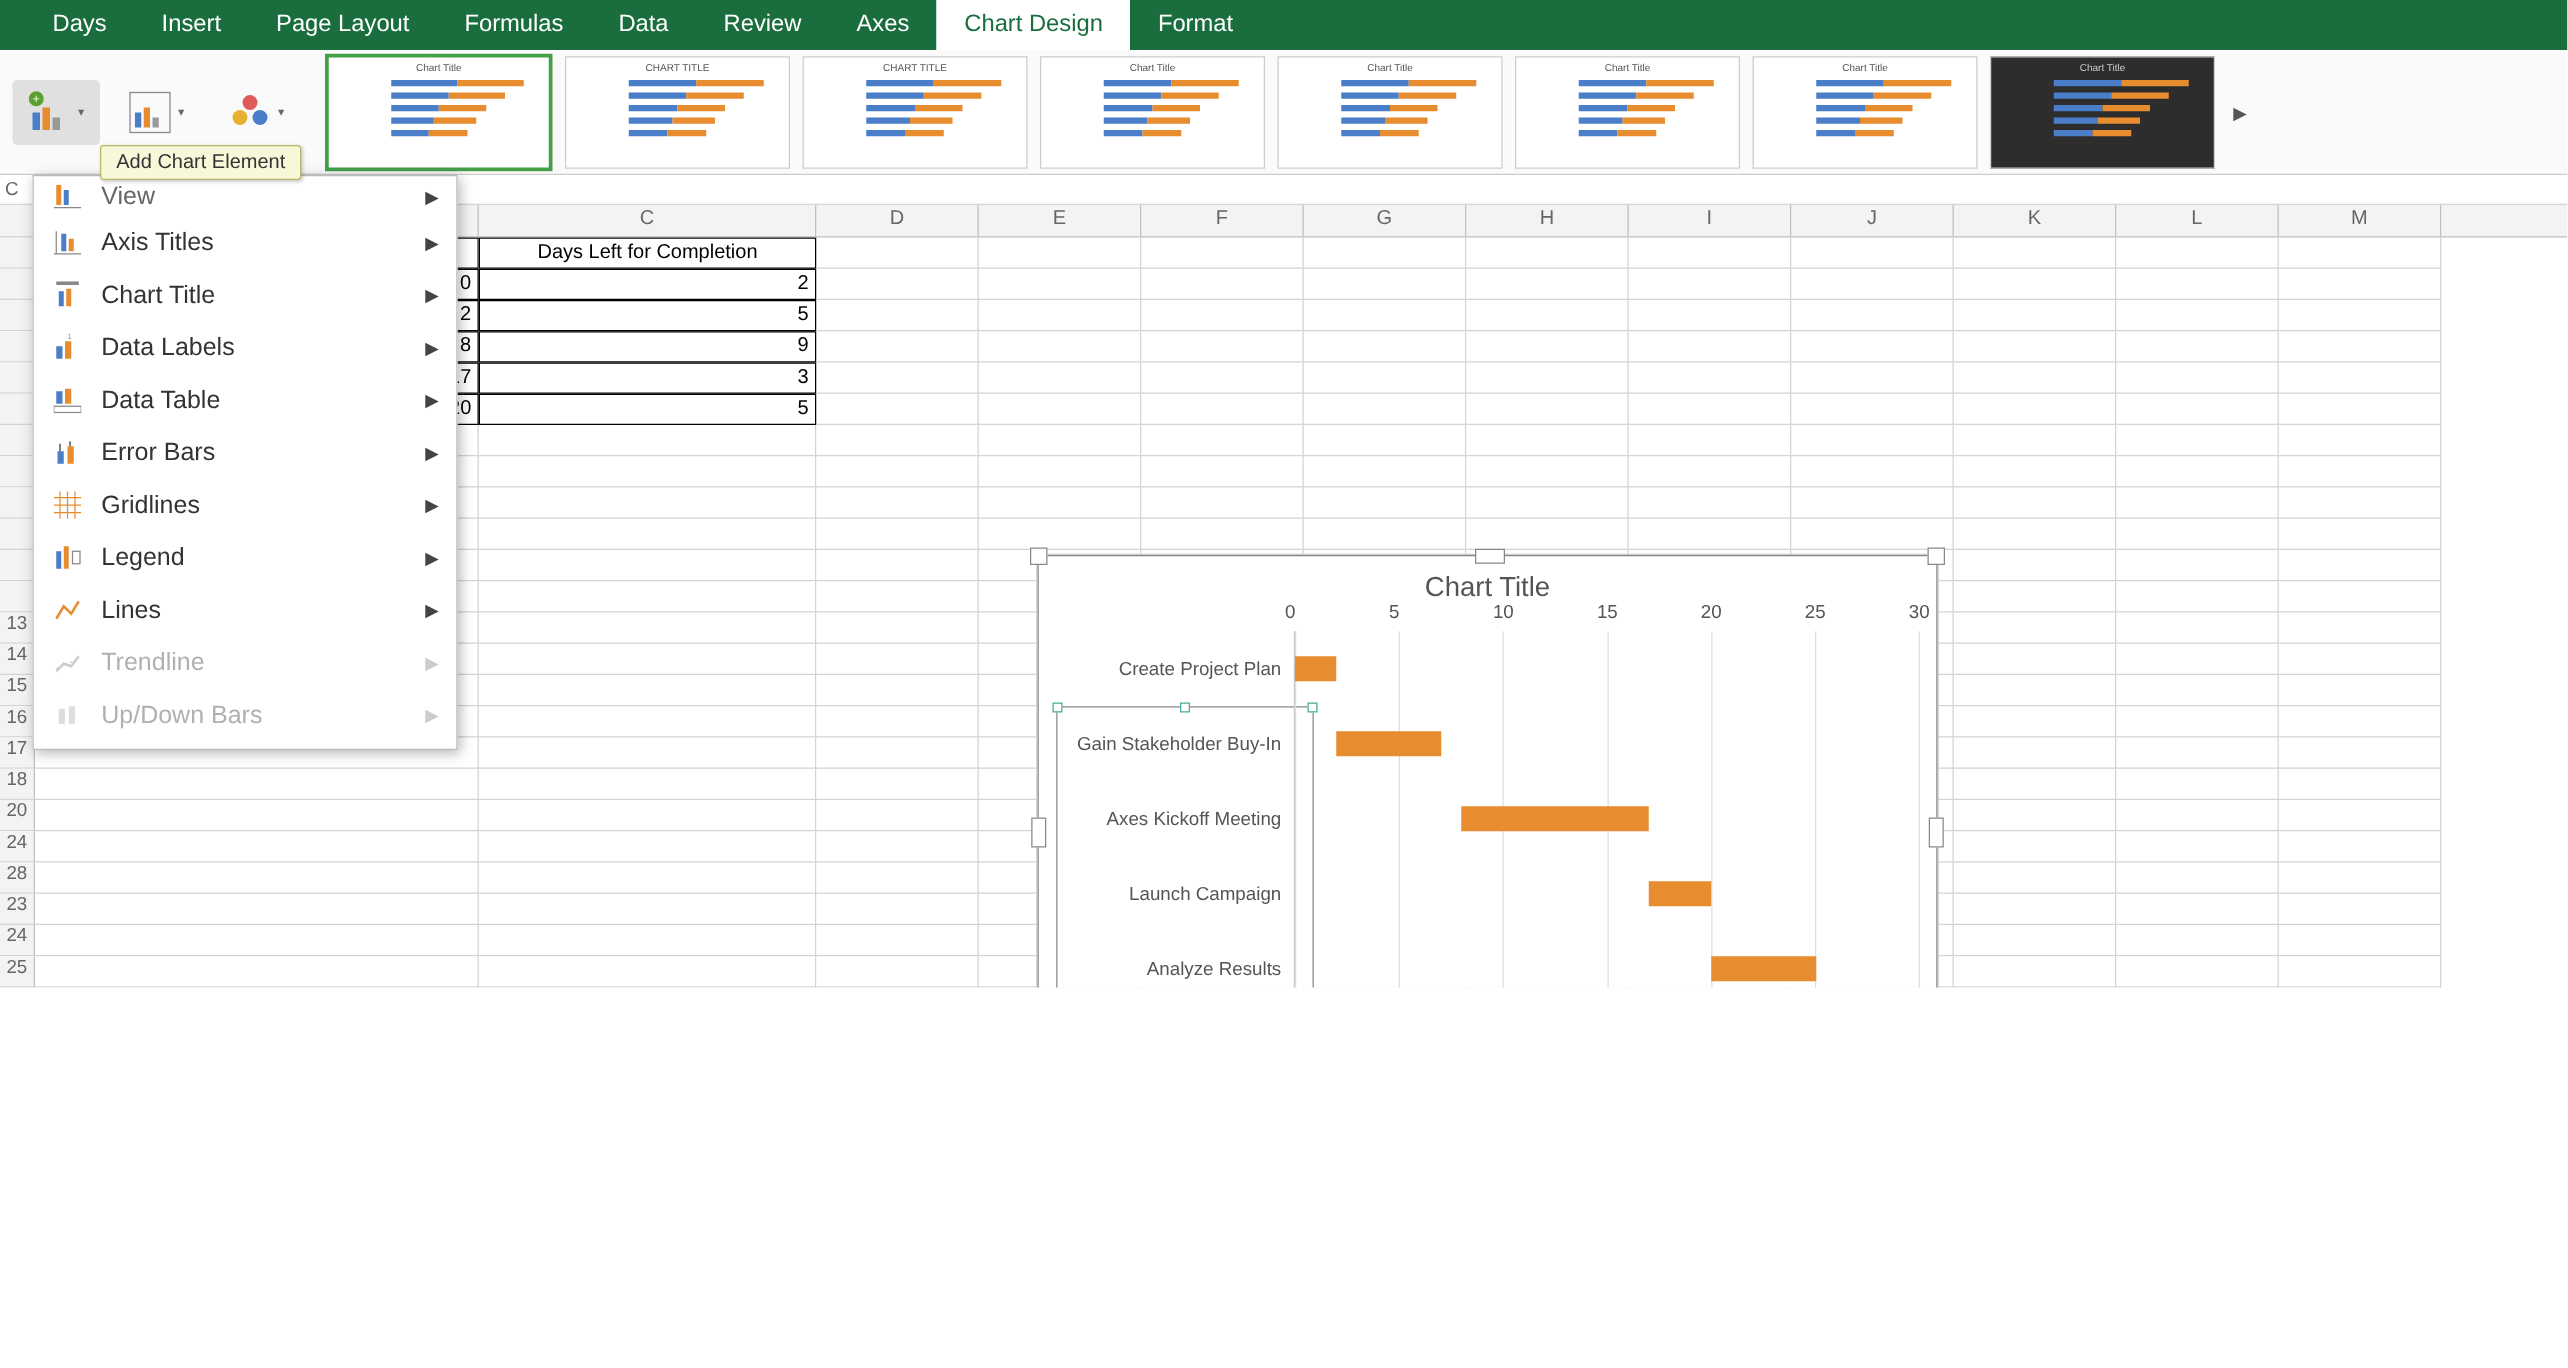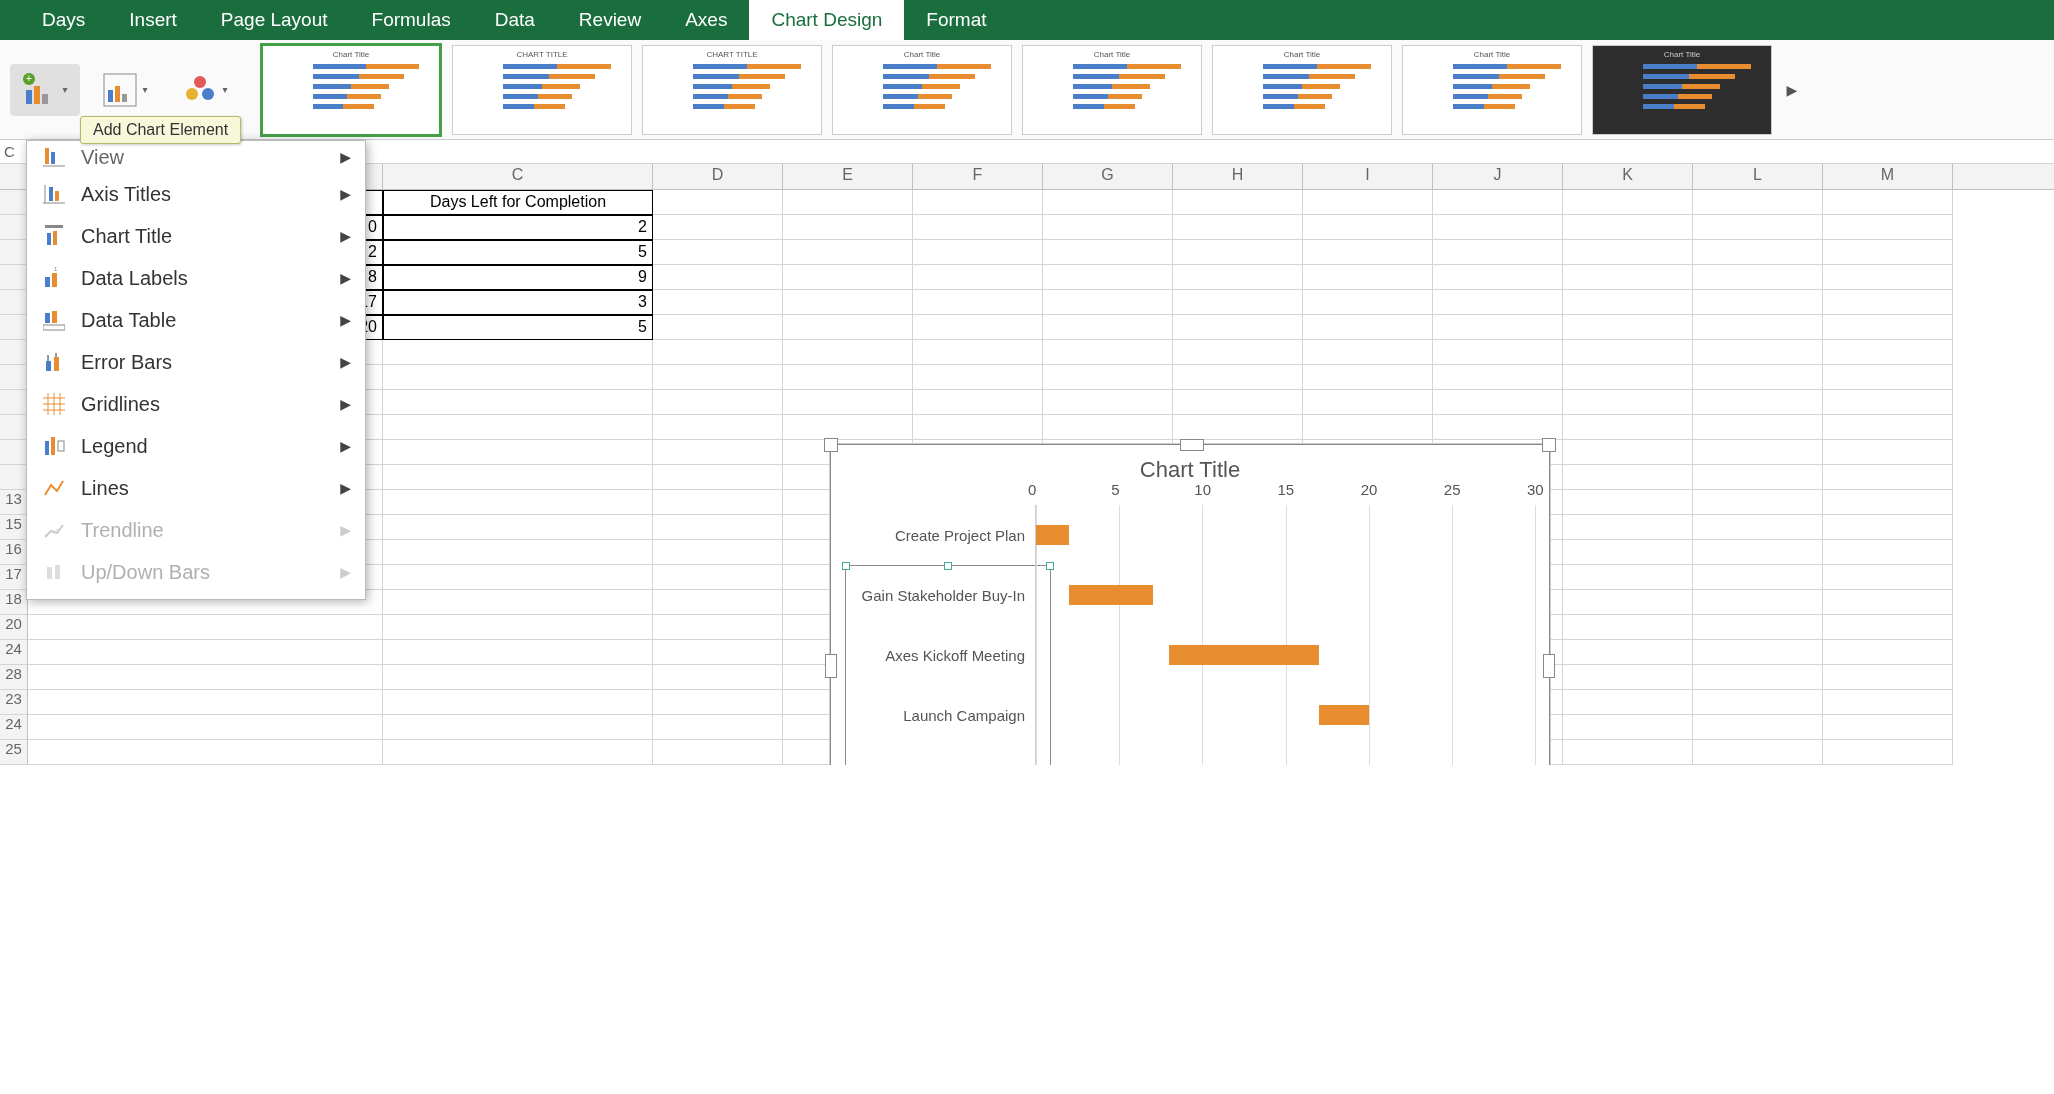--- a/index.html
+++ b/index.html
@@ -778,20 +778,35 @@
         <div class="cell" style="width:130px"></div>
         <div class="cell" style="width:130px"></div>
         <div class="cell" style="width:130px"></div>
         <div class="cell" style="width:130px"></div>
         <div class="cell" style="width:130px"></div>
         <div class="cell" style="width:130px"></div>
         <div class="cell" style="width:130px"></div>
       </div>
       <div class="grid-row">
         <div class="row-header">13</div>
+        <div class="cell" style="width:355px"></div>
+        <div class="cell" style="width:270px"></div>
+        <div class="cell" style="width:130px"></div>
+        <div class="cell" style="width:130px"></div>
+        <div class="cell" style="width:130px"></div>
+        <div class="cell" style="width:130px"></div>
+        <div class="cell" style="width:130px"></div>
+        <div class="cell" style="width:130px"></div>
+        <div class="cell" style="width:130px"></div>
+        <div class="cell" style="width:130px"></div>
+        <div class="cell" style="width:130px"></div>
+        <div class="cell" style="width:130px"></div>
+      </div>
+      <div class="grid-row">
+        <div class="row-header">14</div>
         <div class="cell" style="width:355px"></div>
         <div class="cell" style="width:270px"></div>
         <div class="cell" style="width:130px"></div>
         <div class="cell" style="width:130px"></div>
         <div class="cell" style="width:130px"></div>
         <div class="cell" style="width:130px"></div>
         <div class="cell" style="width:130px"></div>
         <div class="cell" style="width:130px"></div>
         <div class="cell" style="width:130px"></div>
         <div class="cell" style="width:130px"></div>

